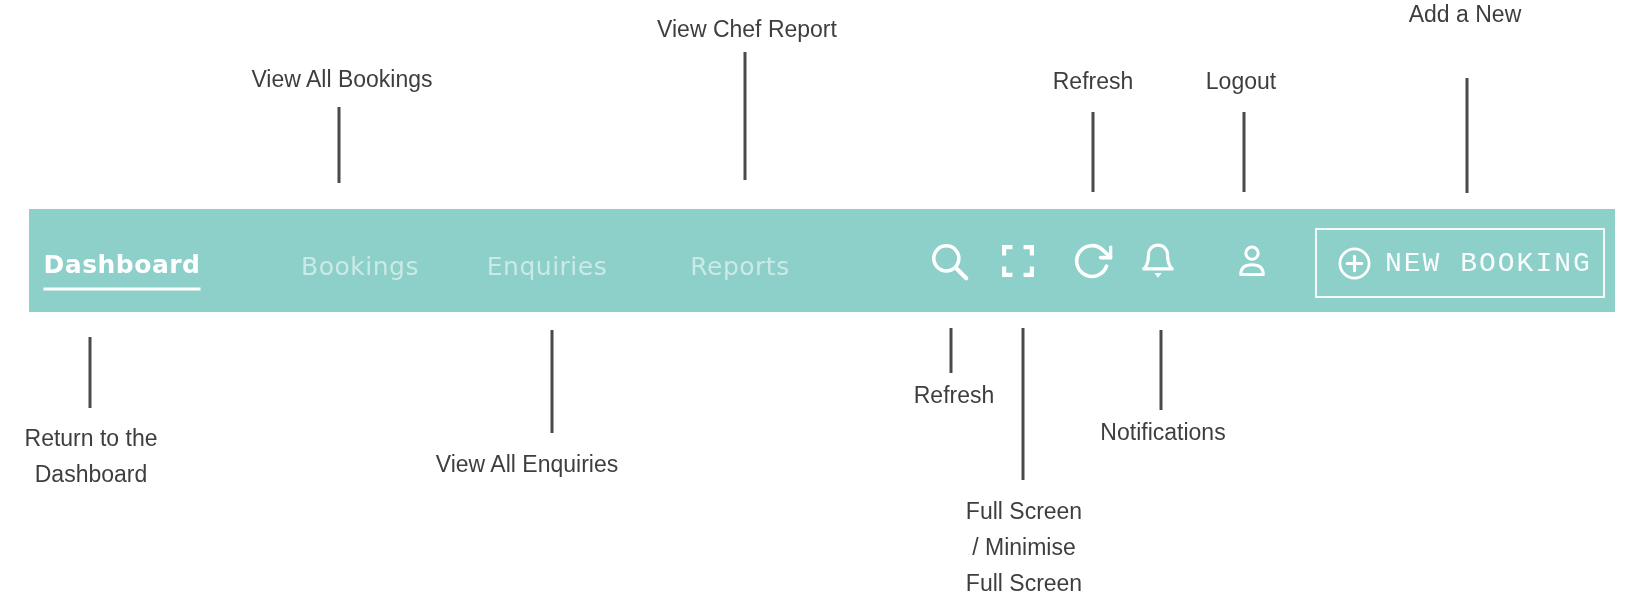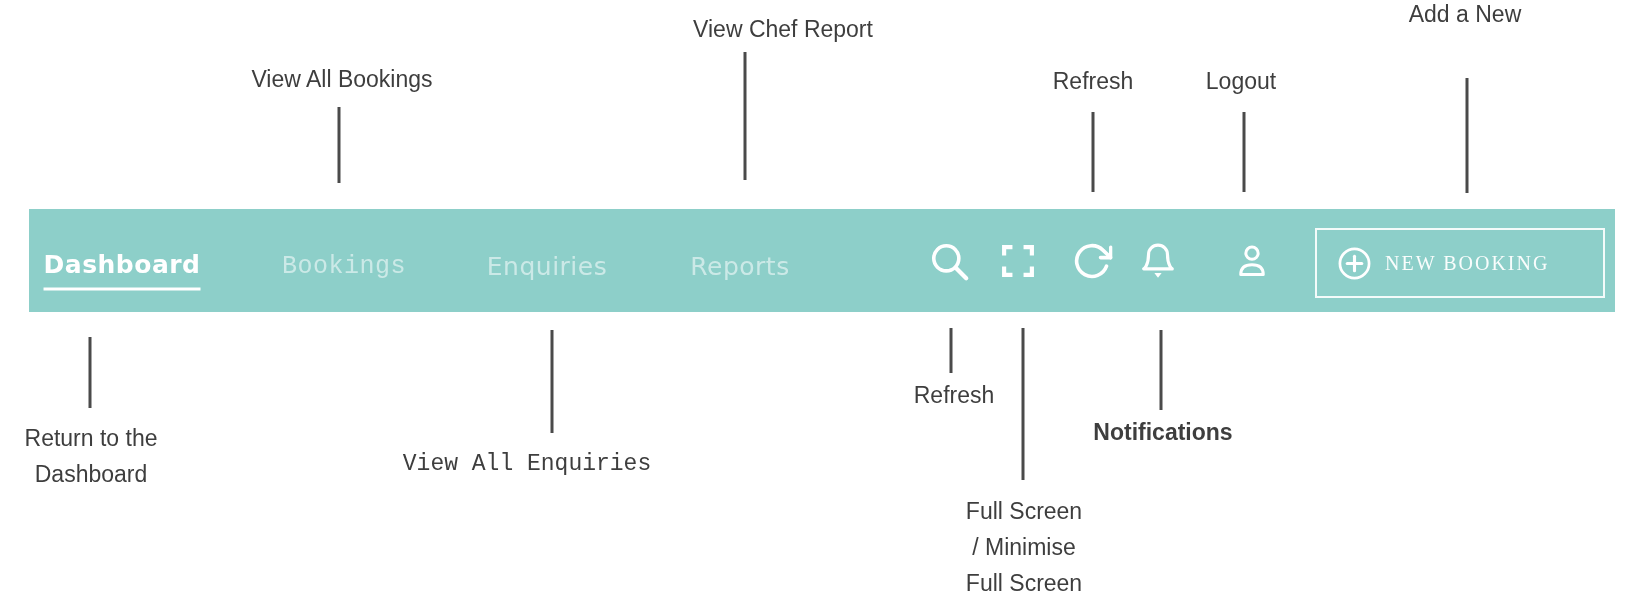--- a/index.html
+++ b/index.html
@@ -52,22 +52,22 @@
     width: 290px; height: 70px;
     background: transparent;
     border: 2px solid rgba(255,255,255,0.9);
     display: flex;
     align-items: center;
     padding-left: 20px;
     gap: 13px;
     cursor: pointer;
   }
   .new-booking-label {
-    font-family: Liberation Serif, serif;
-    font-size: 20px;
+    font-family: Liberation Mono, monospace;
+    font-size: 28px;
     letter-spacing: 2px;
     color: rgba(255,255,255,0.95);
     white-space: nowrap;
   }
 
   
   .note {
     position: absolute;
     transform: translateX(-50%);
     text-align: center;
@@ -85,21 +85,21 @@
   }
 </style>
 </head>
 <body>
 
 <div class="stage">
 
   <div class="navbar">
 
     <div class="nav-tab active" style="left:93px;">Dashboard</div>
-    <div class="nav-tab" style="left:315px;font-family:Liberation Mono, monospace;">Bookings</div>
+    <div class="nav-tab" style="left:331px;">Bookings</div>
     <div class="nav-tab" style="left:518px;">Enquiries</div>
     <div class="nav-tab" style="left:711px;">Reports</div>
 
     <button class="nav-icon-btn" style="left:920px;">
       <svg width="43" height="43" viewBox="0 0 24 24" fill="none" stroke="#ffffff" stroke-width="2" stroke-linecap="round">
         <circle cx="10.5" cy="10.5" r="7"></circle>
         <line x1="15.9" y1="15.9" x2="21.6" y2="21.6" stroke-width="2.4"></line>
       </svg>
     </button>
 
@@ -141,21 +141,21 @@
       </svg>
       <span class="new-booking-label">NEW BOOKING</span>
     </button>
   </div>
 
   <div class="note" style="left:342px; top:61px;">
     <div>View All Bookings</div>
   </div>
   <div class="pointer-line" style="left:339px; top:107px; height:76px;"></div>
 
-  <div class="note" style="left:747px; top:11px;margin-left:36px;">
+  <div class="note" style="left:747px; top:11px;">
     <div>View Chef Report</div>
   </div>
   <div class="pointer-line" style="left:745px; top:52px; height:128px;"></div>
 
   <div class="note" style="left:1093px; top:63px;">
     <div>Refresh</div>
   </div>
   <div class="pointer-line" style="left:1093px; top:112px; height:80px;"></div>
 
   <div class="note" style="left:1241px; top:63px;text-align:right;">
@@ -168,34 +168,34 @@
   </div>
   <div class="pointer-line" style="left:1467px; top:78px; height:115px;"></div>
 
   <div class="pointer-line" style="left:90px; top:337px; height:71px;"></div>
   <div class="note" style="left:91px; top:420px;">
     <div>Return to the</div>
     <div>Dashboard</div>
   </div>
 
   <div class="pointer-line" style="left:552px; top:330px; height:103px;"></div>
-  <div class="note" style="left:527px; top:446px;font-family:Liberation Mono, monospace;">
+  <div class="note" style="left:527px; top:446px;">
     <div>View All Enquiries</div>
   </div>
 
   <div class="pointer-line" style="left:951px; top:328px; height:45px;"></div>
   <div class="note" style="left:954px; top:377px;">
     <div>Refresh</div>
   </div>
 
   <div class="pointer-line" style="left:1023px; top:328px; height:152px;"></div>
   <div class="note" style="left:1024px; top:493px;">
     <div>Full Screen</div>
     <div>/ Minimise</div>
     <div>Full Screen</div>
   </div>
 
   <div class="pointer-line" style="left:1161px; top:330px; height:80px;"></div>
-  <div class="note" style="left:1163px; top:414px;font-weight:bold;">
+  <div class="note" style="left:1163px; top:414px;">
     <div>Notifications</div>
   </div>
 
 </div>
 
 </body></html>

